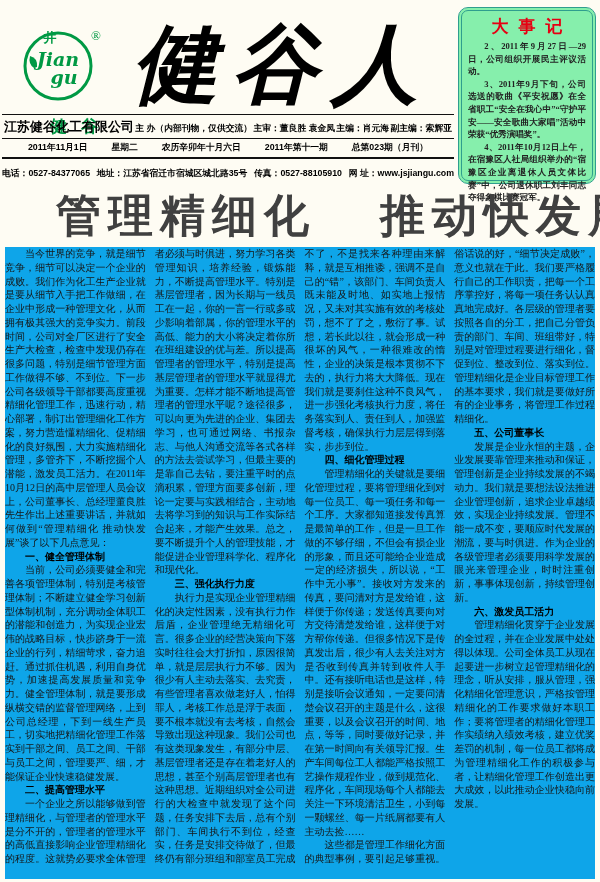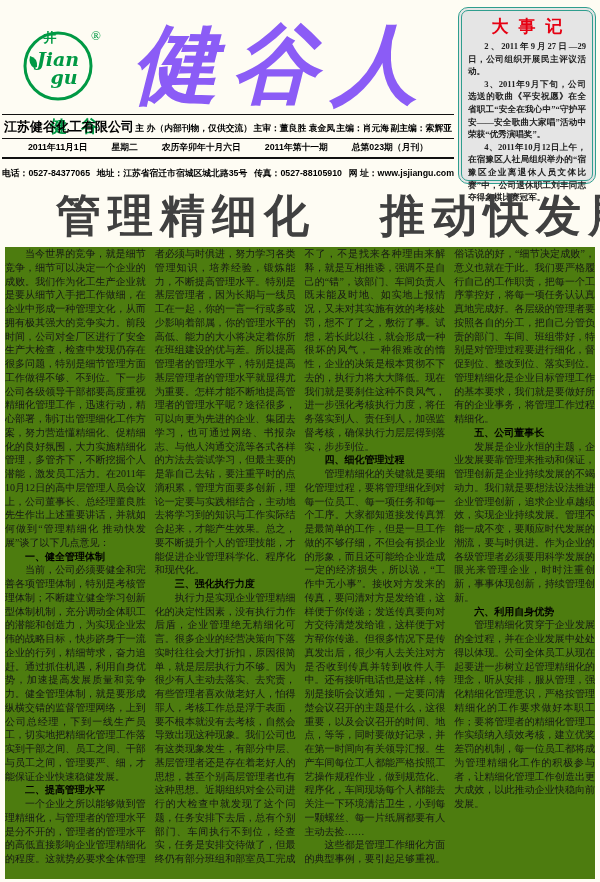--- a/index.html
+++ b/index.html
@@ -5,27 +5,27 @@
   * { margin:0; padding:0; box-sizing:border-box; }
   html,body { width:600px; }
   body { font-family:"Liberation Serif","DejaVu Serif",serif; }
   .page { position:relative; width:600px; height:882px; background:#fefcf3; overflow:hidden; }
 
   
   .logo-wrap { position:absolute; left:12px; top:26px; width:100px; text-align:center; }
   .logo-svg { display:block; margin:0 auto; }
   .logo-caption { margin-top:11px; color:#009944; font-weight:bold; font-size:17px; letter-spacing:14px; padding-left:14px;text-align:right; }
   .paper-title { position:absolute; left:108px; top:6px; width:348px; height:116px;
-    color:#8b5cf6; font-size:86px; font-weight:bold; font-style:italic;
+    color:#000000; font-size:86px; font-weight:bold; font-style:italic;
     text-align:center; letter-spacing:14px; line-height:116px; white-space:nowrap;
     font-family:"DejaVu Serif","Liberation Serif",serif; }
 
   
   .events-box { position:absolute; right:4px; top:7px; width:138px; height:177px;
-    border:4px double #2f9e8e; border-radius:10px; background:#e5e5e5; padding:4px 6px 2px 6px; }
+    border:4px double #2f9e8e; border-radius:10px; background:#86efac; padding:4px 6px 2px 6px; }
   .events-title { color:#e60012; font-weight:bold; font-size:17px; text-align:center;
     letter-spacing:10px; padding-left:10px; font-family:"Liberation Sans","DejaVu Sans",sans-serif; }
   .events-list { list-style:none; margin-top:2px; }
   .events-list li { font-size:8.6px; line-height:12.6px; color:#222; text-align:justify; text-indent:1.9em; font-weight:bold; }
 
   
   .info-box { position:absolute; left:2px; top:114px; width:452px;
     border-top:1.5px solid #111; font-family:"Liberation Sans","DejaVu Sans",sans-serif; }
   .info-row1 { display:flex; align-items:baseline; justify-content:space-between;
     padding:3px 2px 2px 2px; border-bottom:1px solid #111; }
@@ -39,21 +39,21 @@
 
   
   .headline { position:absolute; left:0; top:191px; width:600px; height:50px;
     display:flex; justify-content:space-between; padding:0 8px;
     font-family:"Liberation Sans","DejaVu Sans",sans-serif;
     font-size:45px; font-weight:900; color:#404040; letter-spacing:7px; line-height:50px;margin-left:48px; }
 
   
   .article { position:absolute; left:5px; right:5px; top:247px; height:632px; overflow:hidden;
     column-count:4; column-gap:9px; text-align:justify;
-    font-size:10px; line-height:13.75px; color:#161616; background:#4d7c0f; }
+    font-size:10px; line-height:13.75px; color:#161616; background:#0ea5e9; }
   .article p { text-indent:2em; }
   .article .sec-heading { font-weight:bold; color:#000; }
 </style>
 </head>
 <body>
 
 <div class="page">
 
   <div class="logo-wrap">
     <svg class="logo-svg" width="84" height="78" viewBox="0 0 84 78">
@@ -112,17 +112,17 @@
       <p class="para">当前，公司必须要健全和完善各项管理体制，特别是考核管理体制；不断建立健全学习创新型体制机制，充分调动全体职工的潜能和创造力，为实现企业宏伟的战略目标，快步跻身于一流企业的行列，精细苛求，奋力追赶。通过抓住机遇，利用自身优势，加速提高发展质量和竞争力。健全管理体制，就是要形成纵横交错的监督管理网络，上到公司总经理，下到一线生产员工，切实地把精细化管理工作落实到干部之间、员工之间、干部与员工之间，管理要严、细，才能保证企业快速稳健发展。</p>
       <p class="sec-heading">二、提高管理水平</p>
       <p class="para">一个企业之所以能够做到管理精细化，与管理者的管理水平是分不开的，管理者的管理水平的高低直接影响企业管理精细化的程度。这就势必要求全体管理者必须与时俱进，努力学习各类管理知识，培养经验，锻炼能力，不断提高管理水平。特别是基层管理者，因为长期与一线员工在一起，你的一言一行或多或少影响着部属，你的管理水平的高低、能力的大小将决定着你所在班组建设的优与差。所以提高管理者的管理水平，特别是提高基层管理者的管理水平就显得尤为重要。怎样才能不断地提高管理者的管理水平呢？途径很多，可以向更为先进的企业、集团去学习，也可通过网络、书报杂志、与他人沟通交流等各式各样的方法去尝试学习，但最主要的是靠自己去钻，要注重平时的点滴积累，管理方面要多创新，理论一定要与实践相结合，主动地去将学习到的知识与工作实际结合起来，才能产生效果。总之，要不断提升个人的管理技能，才能促进企业管理科学化、程序化和现代化。</p>
       <p class="sec-heading">三、强化执行力度</p>
       <p class="para">执行力是实现企业管理精细化的决定性因素，没有执行力作后盾，企业管理绝无精细化可言。很多企业的经营决策向下落实时往往会大打折扣，原因很简单，就是层层执行力不够。因为很少有人主动去落实、去究责，有些管理者喜欢做老好人，怕得罪人，考核工作总是浮于表面，要不根本就没有去考核，自然会导致出现这种现象。我们公司也有这类现象发生，有部分中层、基层管理者还是存在着老好人的思想，甚至个别高层管理者也有这种思想。近期组织对全公司进行的大检查中就发现了这个问题，任务安排下去后，总有个别部门、车间执行不到位，经查实，任务是安排交待做了，但最终仍有部分班组和部室员工完成不了，不是找来各种理由来解释，就是互相推诿，强调不是自己的“错”，该部门、车间负责人既未能及时地、如实地上报情况，又未对其实施有效的考核处罚，想不了了之，敷衍了事。试想，若长此以往，就会形成一种很坏的风气，一种很难改的惰性，企业的决策是根本贯彻不下去的，执行力将大大降低。现在我们就是要刹住这种不良风气，进一步强化考核执行力度，将任务落实到人、责任到人，加强监督考核，确保执行力层层得到落实，步步到位。</p>
       <p class="sec-heading">四、细化管理过程</p>
       <p class="para">管理精细化的关键就是要细化管理过程，要将管理细化到对每一位员工、每一项任务和每一个工序。大家都知道接发传真算是最简单的工作，但是一旦工作做的不够仔细，不但会有损企业的形象，而且还可能给企业造成一定的经济损失，所以说，“工作中无小事”。接收对方发来的传真，要问清对方是发给谁，这样便于你传递；发送传真要向对方交待清楚发给谁，这样便于对方帮你传递。但很多情况下是传真发出后，很少有人去关注对方是否收到传真并转到收件人手中。还有接听电话也是这样，特别是接听会议通知，一定要问清楚会议召开的主题是什么，这很重要，以及会议召开的时间、地点，等等，同时要做好记录，并在第一时间向有关领导汇报。生产车间每位工人都能严格按照工艺操作规程作业，做到规范化、程序化，车间现场每个人都能去关注一下环境清洁卫生，小到每一颗螺丝、每一片纸屑都要有人主动去捡……</p>
       <p class="para">这些都是管理工作细化方面的典型事例，要引起足够重视。俗话说的好，“细节决定成败”，意义也就在于此。我们要严格履行自己的工作职责，把每一个工序掌控好，将每一项任务认认真真地完成好。各层级的管理者要按照各自的分工，把自己分管负责的部门、车间、班组带好，特别是对管理过程要进行细化，督促到位、整改到位、落实到位。管理精细化是企业目标管理工作的基本要求，我们就是要做好所有的企业事务，将管理工作过程精细化。</p>
       <p class="sec-heading">五、公司董事长</p>
       <p class="para">发展是企业永恒的主题，企业发展要靠管理来推动和保证，管理创新是企业持续发展的不竭动力。我们就是要想法设法推进企业管理创新，追求企业卓越绩效，实现企业持续发展。管理不能一成不变，要顺应时代发展的潮流，要与时俱进。作为企业的各级管理者必须要用科学发展的眼光来管理企业，时时注重创新，事事体现创新，持续管理创新。</p>
-      <p class="sec-heading">六、利用自身优势</p>
+      <p class="sec-heading">六、激发员工活力</p>
       <p class="para">管理精细化贯穿于企业发展的全过程，并在企业发展中处处得以体现。公司全体员工从现在起要进一步树立起管理精细化的理念，听从安排，服从管理，强化精细化管理意识，严格按管理精细化的工作要求做好本职工作；要将管理者的精细化管理工作实绩纳入绩效考核，建立优奖差罚的机制，每一位员工都将成为管理精细化工作的积极参与者，让精细化管理工作创造出更大成效，以此推动企业快稳向前发展。</p>
     </div>
 
 </div>
 
 </body></html>

